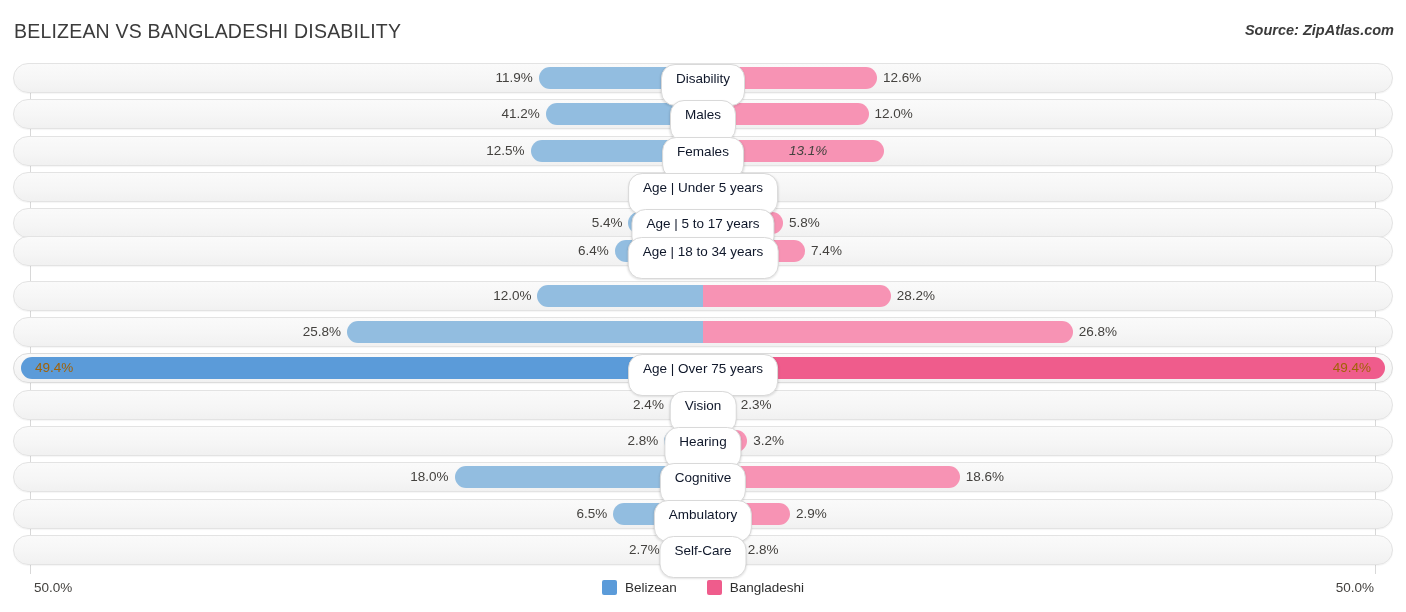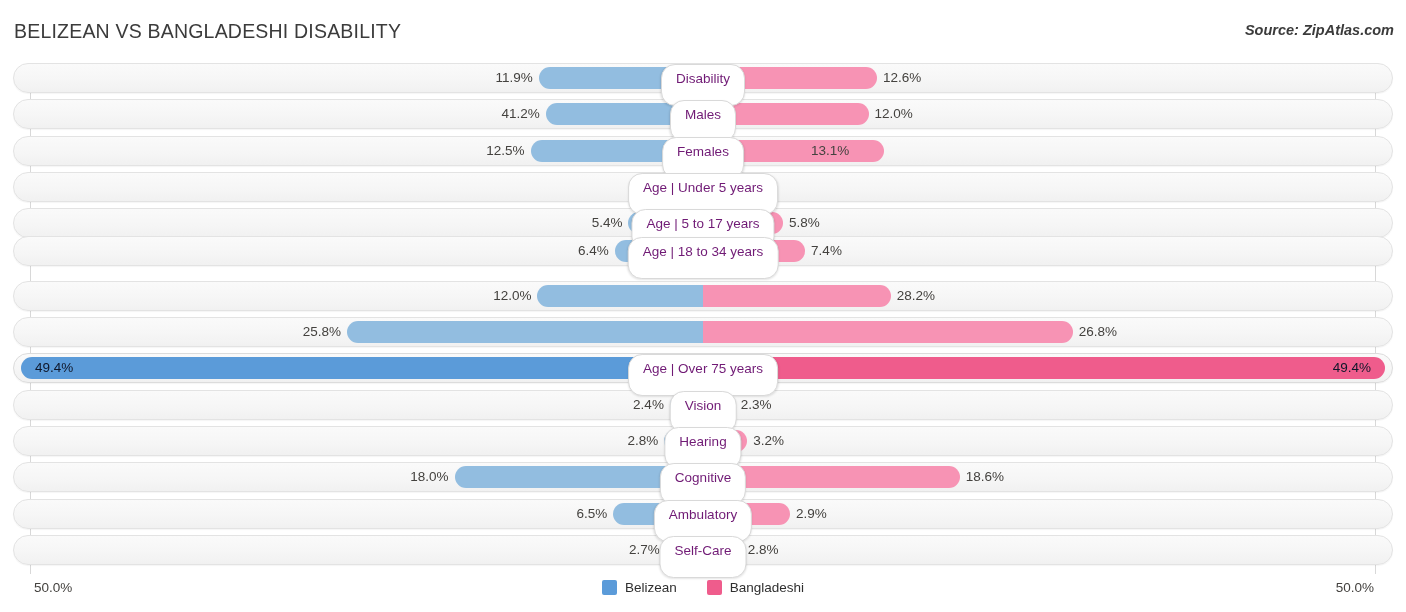--- a/index.html
+++ b/index.html
@@ -69,34 +69,34 @@
   .row.max .bar.right { background: #ef5c8c; }
   .row.max .track { border-color: #dcdcdc; }
 
   
   .val {
     position: absolute; top: 0; height: 30px; line-height: 30px;
     font-size: 13.5px; color: #44423f; white-space: nowrap;
   }
   .val.left  { right: 50%; text-align: center; padding-right: 6px; }
   .val.right { left: 50%;  text-align: left;  padding-left: 6px; }
-  .val.inside { color: #0f172a; }
+  .val.inside { color: #a16207; }
   .val.inside.left  { padding-right: 0; }
   .val.inside.right { padding-left: 0; }
 
   
   .pill {
     position: absolute; left: 50%; top: 1px;
     transform: translateX(-50%);
     height: 42px; line-height: 28px;
     padding: 0 14px;
     background: #ffffff;
     border: 1px solid #d9d9d9;
     border-radius: 14px;
-    font-size: 13.5px; color: #701a75;
+    font-size: 13.5px; color: #0f172a;
     white-space: nowrap;
     box-shadow: 0 1px 2px rgba(0,0,0,.10);
     z-index: 5;
   }
 
   
   .footer { position: absolute; left: 0; top: 572px; width: 1406px; height: 40px; }
   .axis-label {
     position: absolute; top: 8px;
     font-size: 13.5px; color: #44423f; white-space: nowrap;
@@ -144,21 +144,21 @@
         <div class="val right" style="margin-left: 165.6px;">12.0%</div>
         <div class="pill">Males</div>
       </div>
       <div class="row" style="top: 75.6px;">
         <div class="track"></div>
         <div class="bars">
           <div class="bar left" style="width: 172.5px;"></div>
           <div class="bar right" style="width: 180.78px;"></div>
         </div>
         <div class="val left" style="margin-right: 172.5px;">12.5%</div>
-        <div class="val right" style="margin-left: 102px;">13.1%</div>
+        <div class="val right" style="margin-left: 80px; font-style: italic;">13.1%</div>
         <div class="pill">Females</div>
       </div>
       <div class="row" style="top: 111.9px;">
         <div class="track"></div>
         <div class="bars">
           <div class="bar left" style="width: 16.56px;"></div>
           <div class="bar right" style="width: 17.94px;"></div>
         </div>
         <div class="val left" style="margin-right: 16.56px;">1.2%</div>
         <div class="val right" style="margin-left: 17.94px;">1.3%</div>

